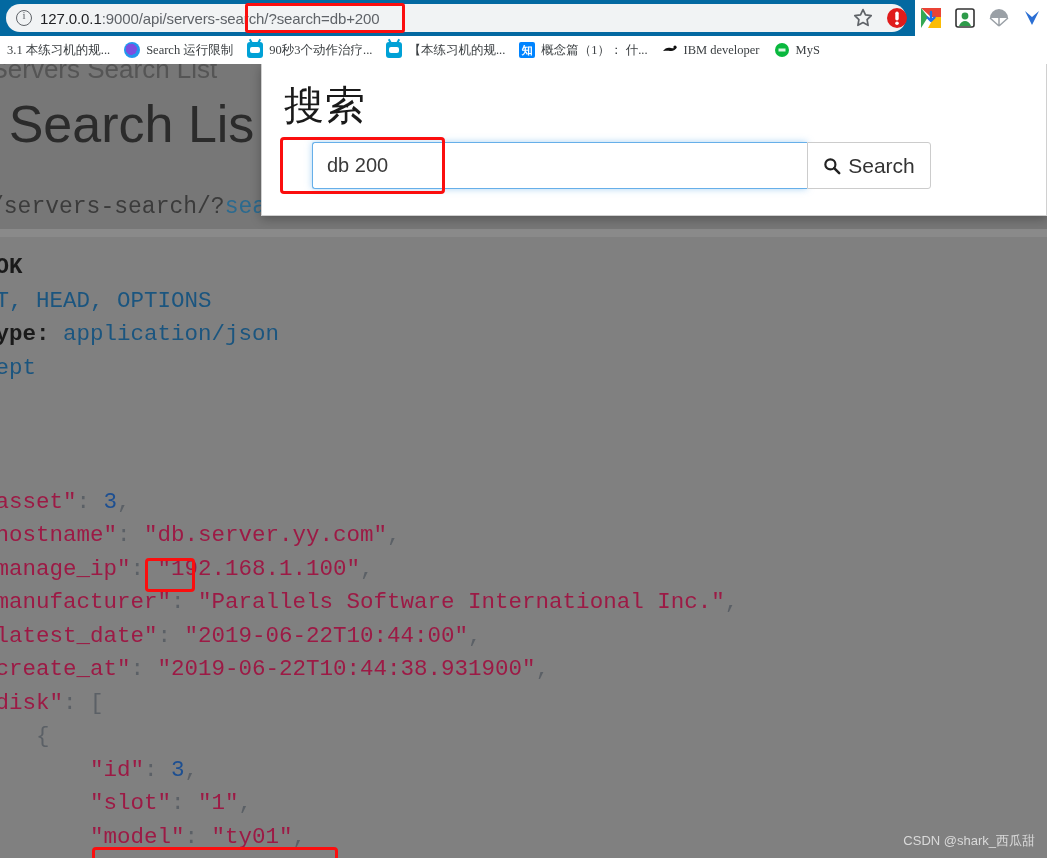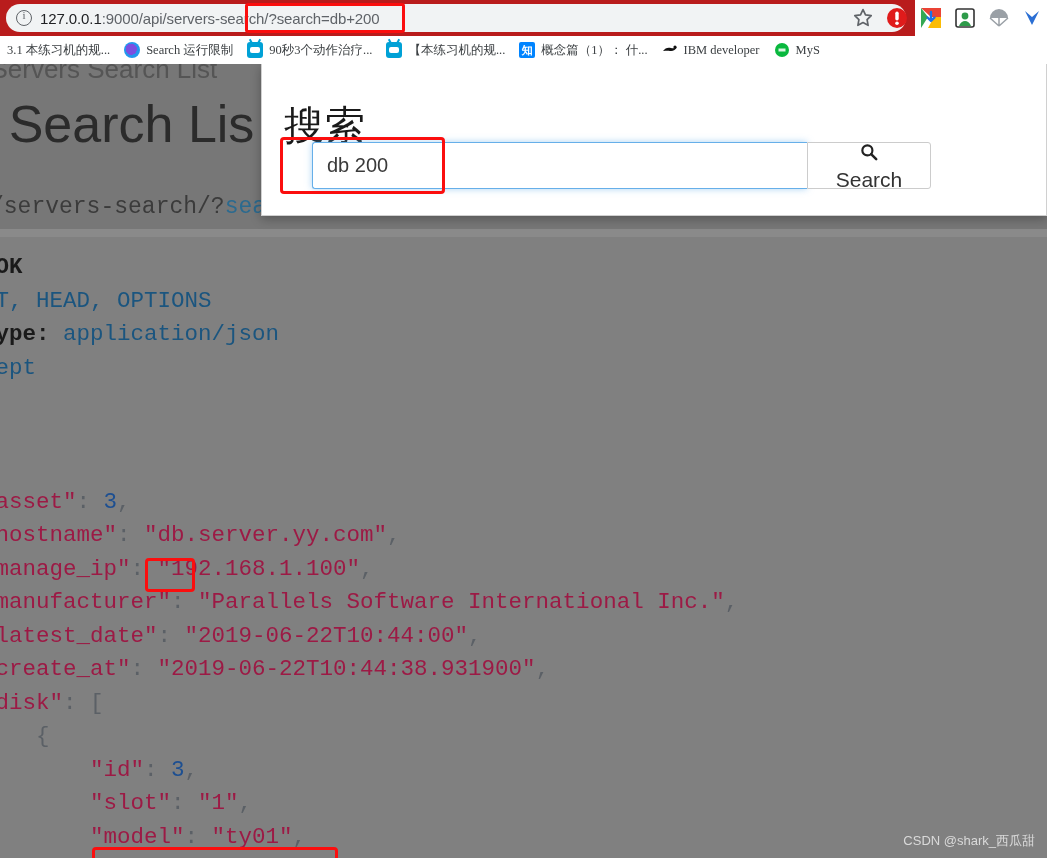--- a/index.html
+++ b/index.html
@@ -7,21 +7,21 @@
     width: 1047px; height: 858px;
     overflow: hidden;
     font-family: "Liberation Sans", sans-serif;
     background: #ffffff;
   }
 
   
   #browser-chrome {
     position: absolute; left: 0; top: 0;
     width: 915px; height: 64px;
-    background: #b91c1c;
+    background: #0369a1;
     z-index: 40;
   }
   #omnibox-row {
     position: absolute; left: 0; top: 0;
     width: 1047px; height: 36px;
     display: flex; align-items: center;
   }
   #omnibox {
     position: absolute; left: 6px; top: 4px;
     width: 900px; height: 28px;
@@ -202,21 +202,20 @@
     border-top: none;
     box-shadow: 0 3px 10px rgba(0,0,0,0.28);
     z-index: 30;
   }
   #search-heading {
     position: absolute; left: 22px; top: 14px;
     font-size: 40px;
     color: #1a1a1a;
     font-weight: normal;
     letter-spacing: 1px;
-    margin-top: 20px;
   }
   #search-form {
     position: absolute; left: 22px; top: 78px;
     display: flex; align-items: stretch;
     height: 47px;
     padding-left: 28px;
   }
   #search-input {
     width: 495px; height: 47px;
     border: 1px solid #66afe9;
@@ -230,25 +229,24 @@
     box-shadow: 0 0 7px rgba(102,175,233,0.55);
     font-family: "Liberation Sans", sans-serif;
   }
   #search-button {
     width: 124px; height: 47px;
     background: #ffffff;
     border: 1px solid #cccccc;
     border-radius: 0 3px 3px 0;
     font-size: 21px;
     color: #333;
-    display: flex; align-items: center; 
+    display: flex; align-items: center; justify-content: center;
     gap: 7px;
     cursor: pointer;
     font-family: "Liberation Sans", sans-serif;
-    flex-direction: column;
   }
   #annot-input {
     position: absolute;
     left: 18px; top: 73px;
     width: 165px; height: 57px;
     border: 3px solid #fb0e0e;
     border-radius: 4px;
     z-index: 35;
     pointer-events: none;
   }

